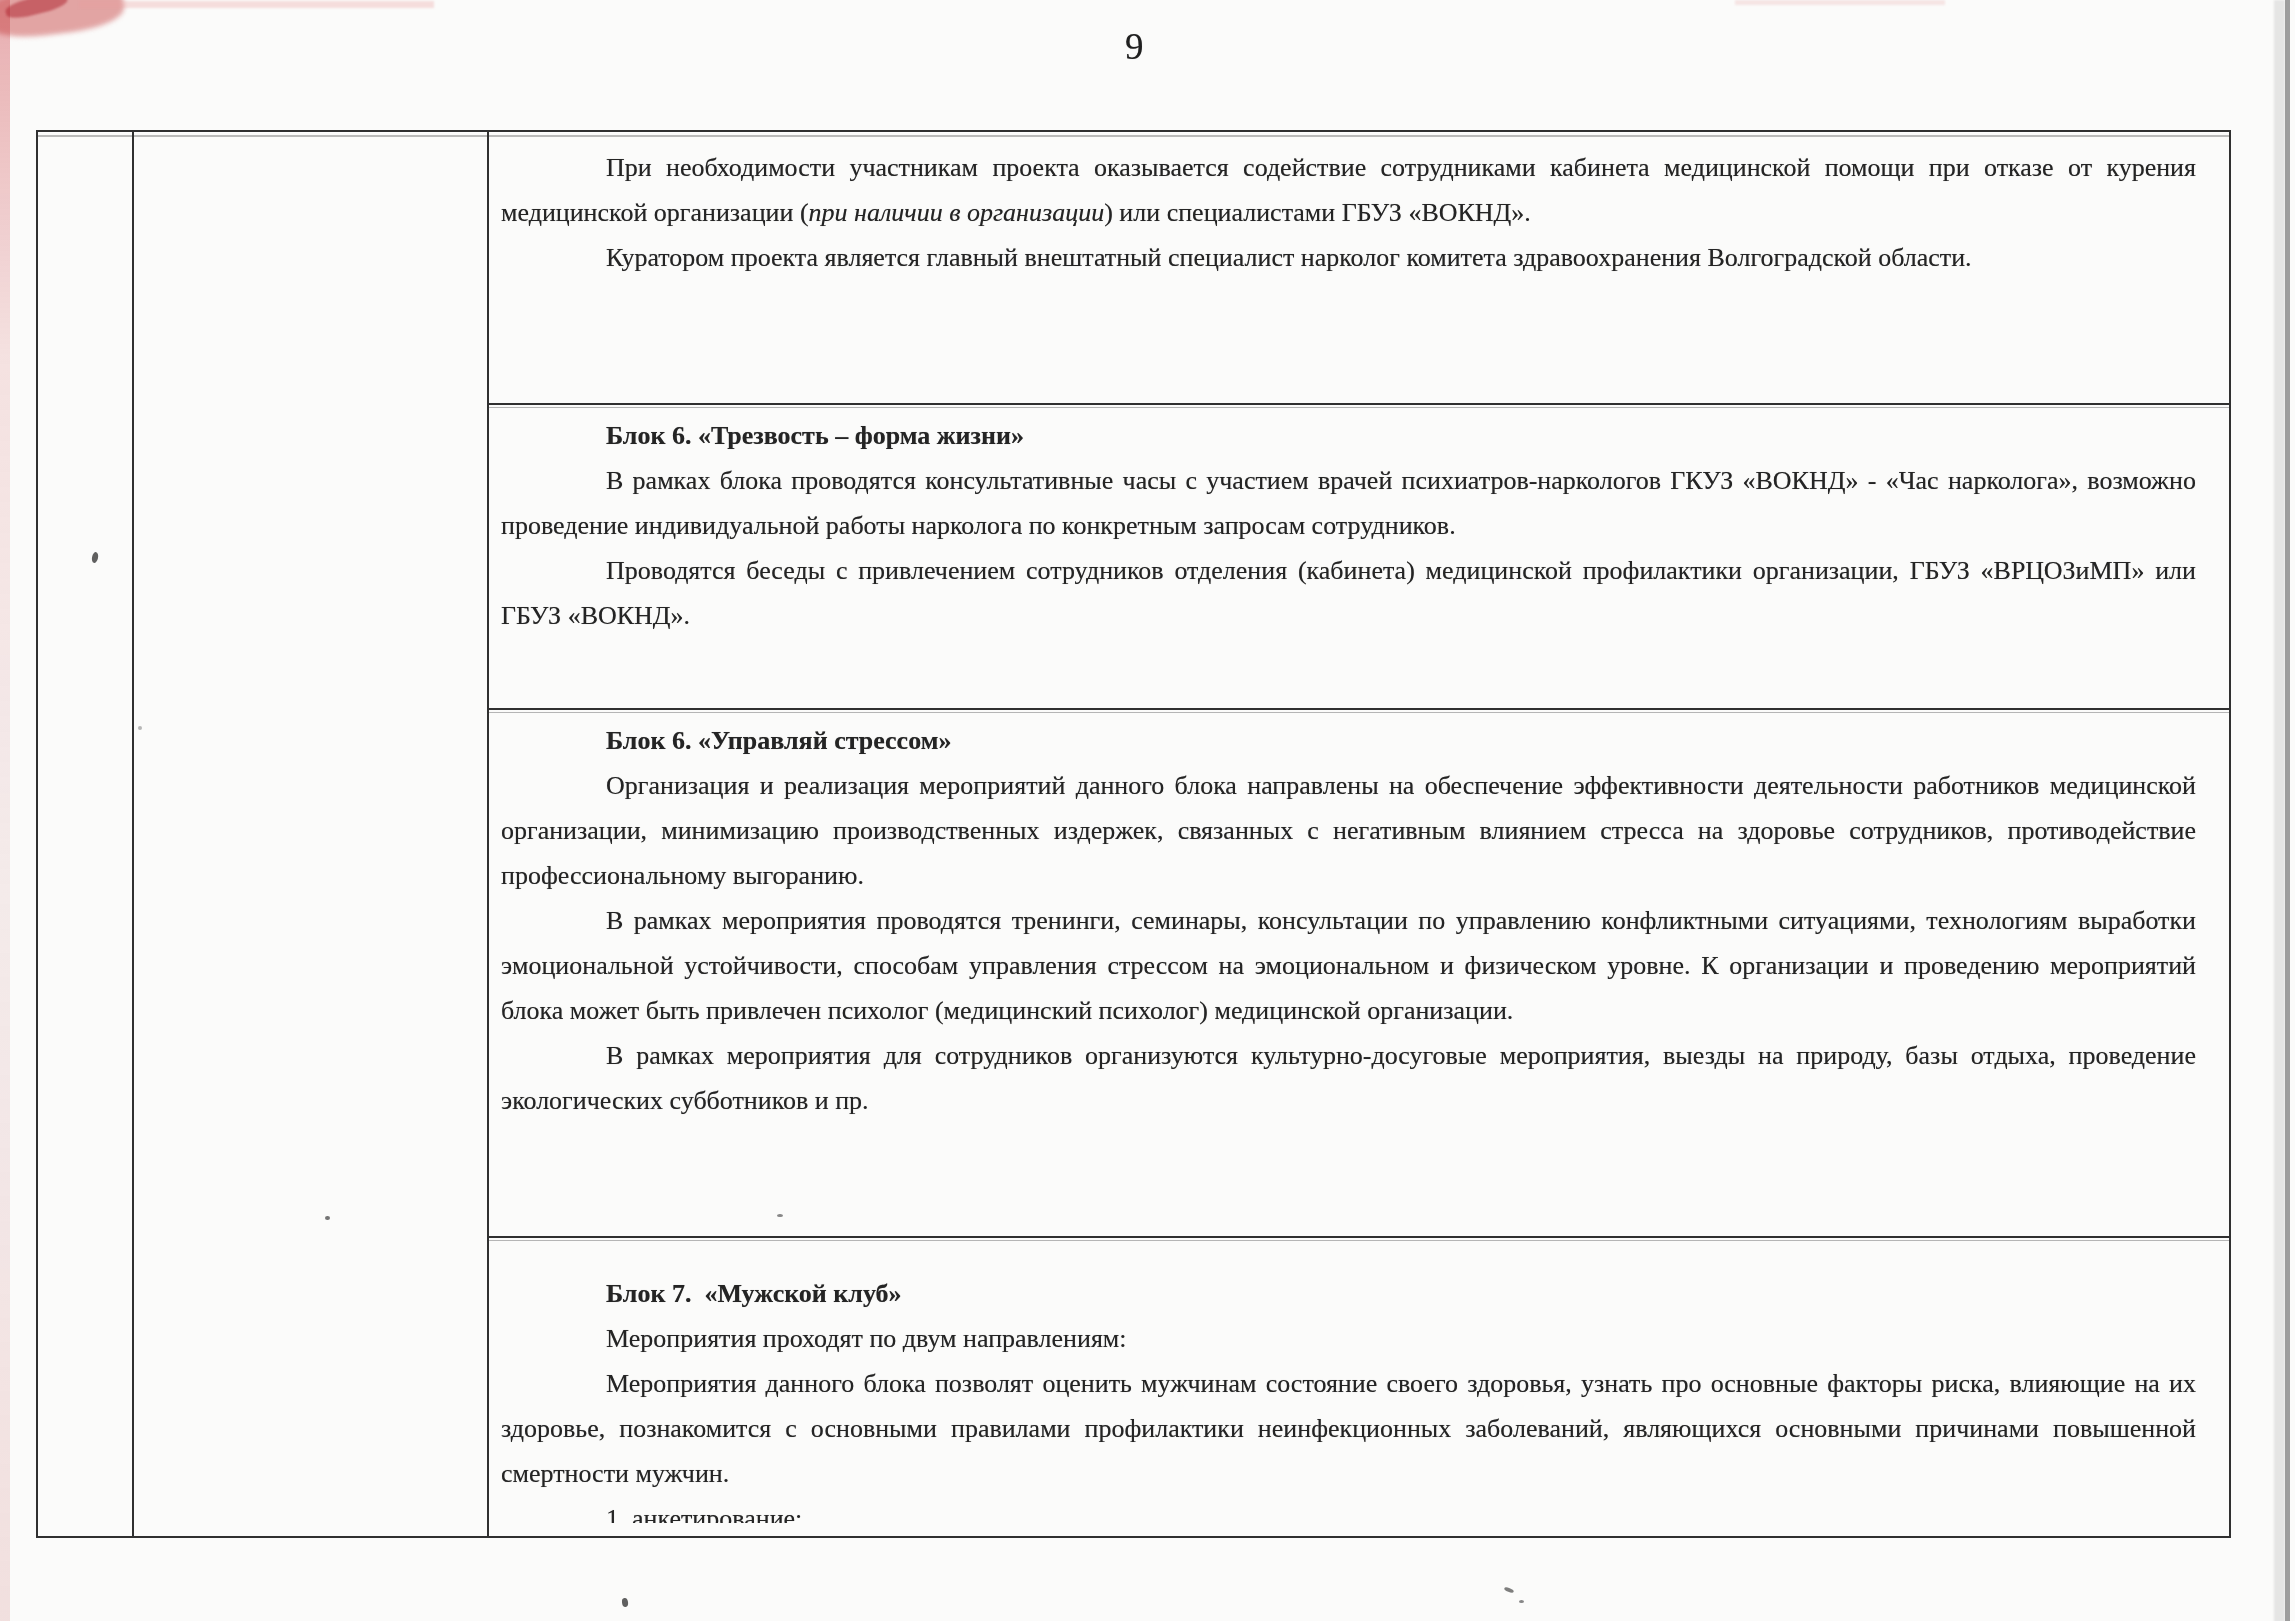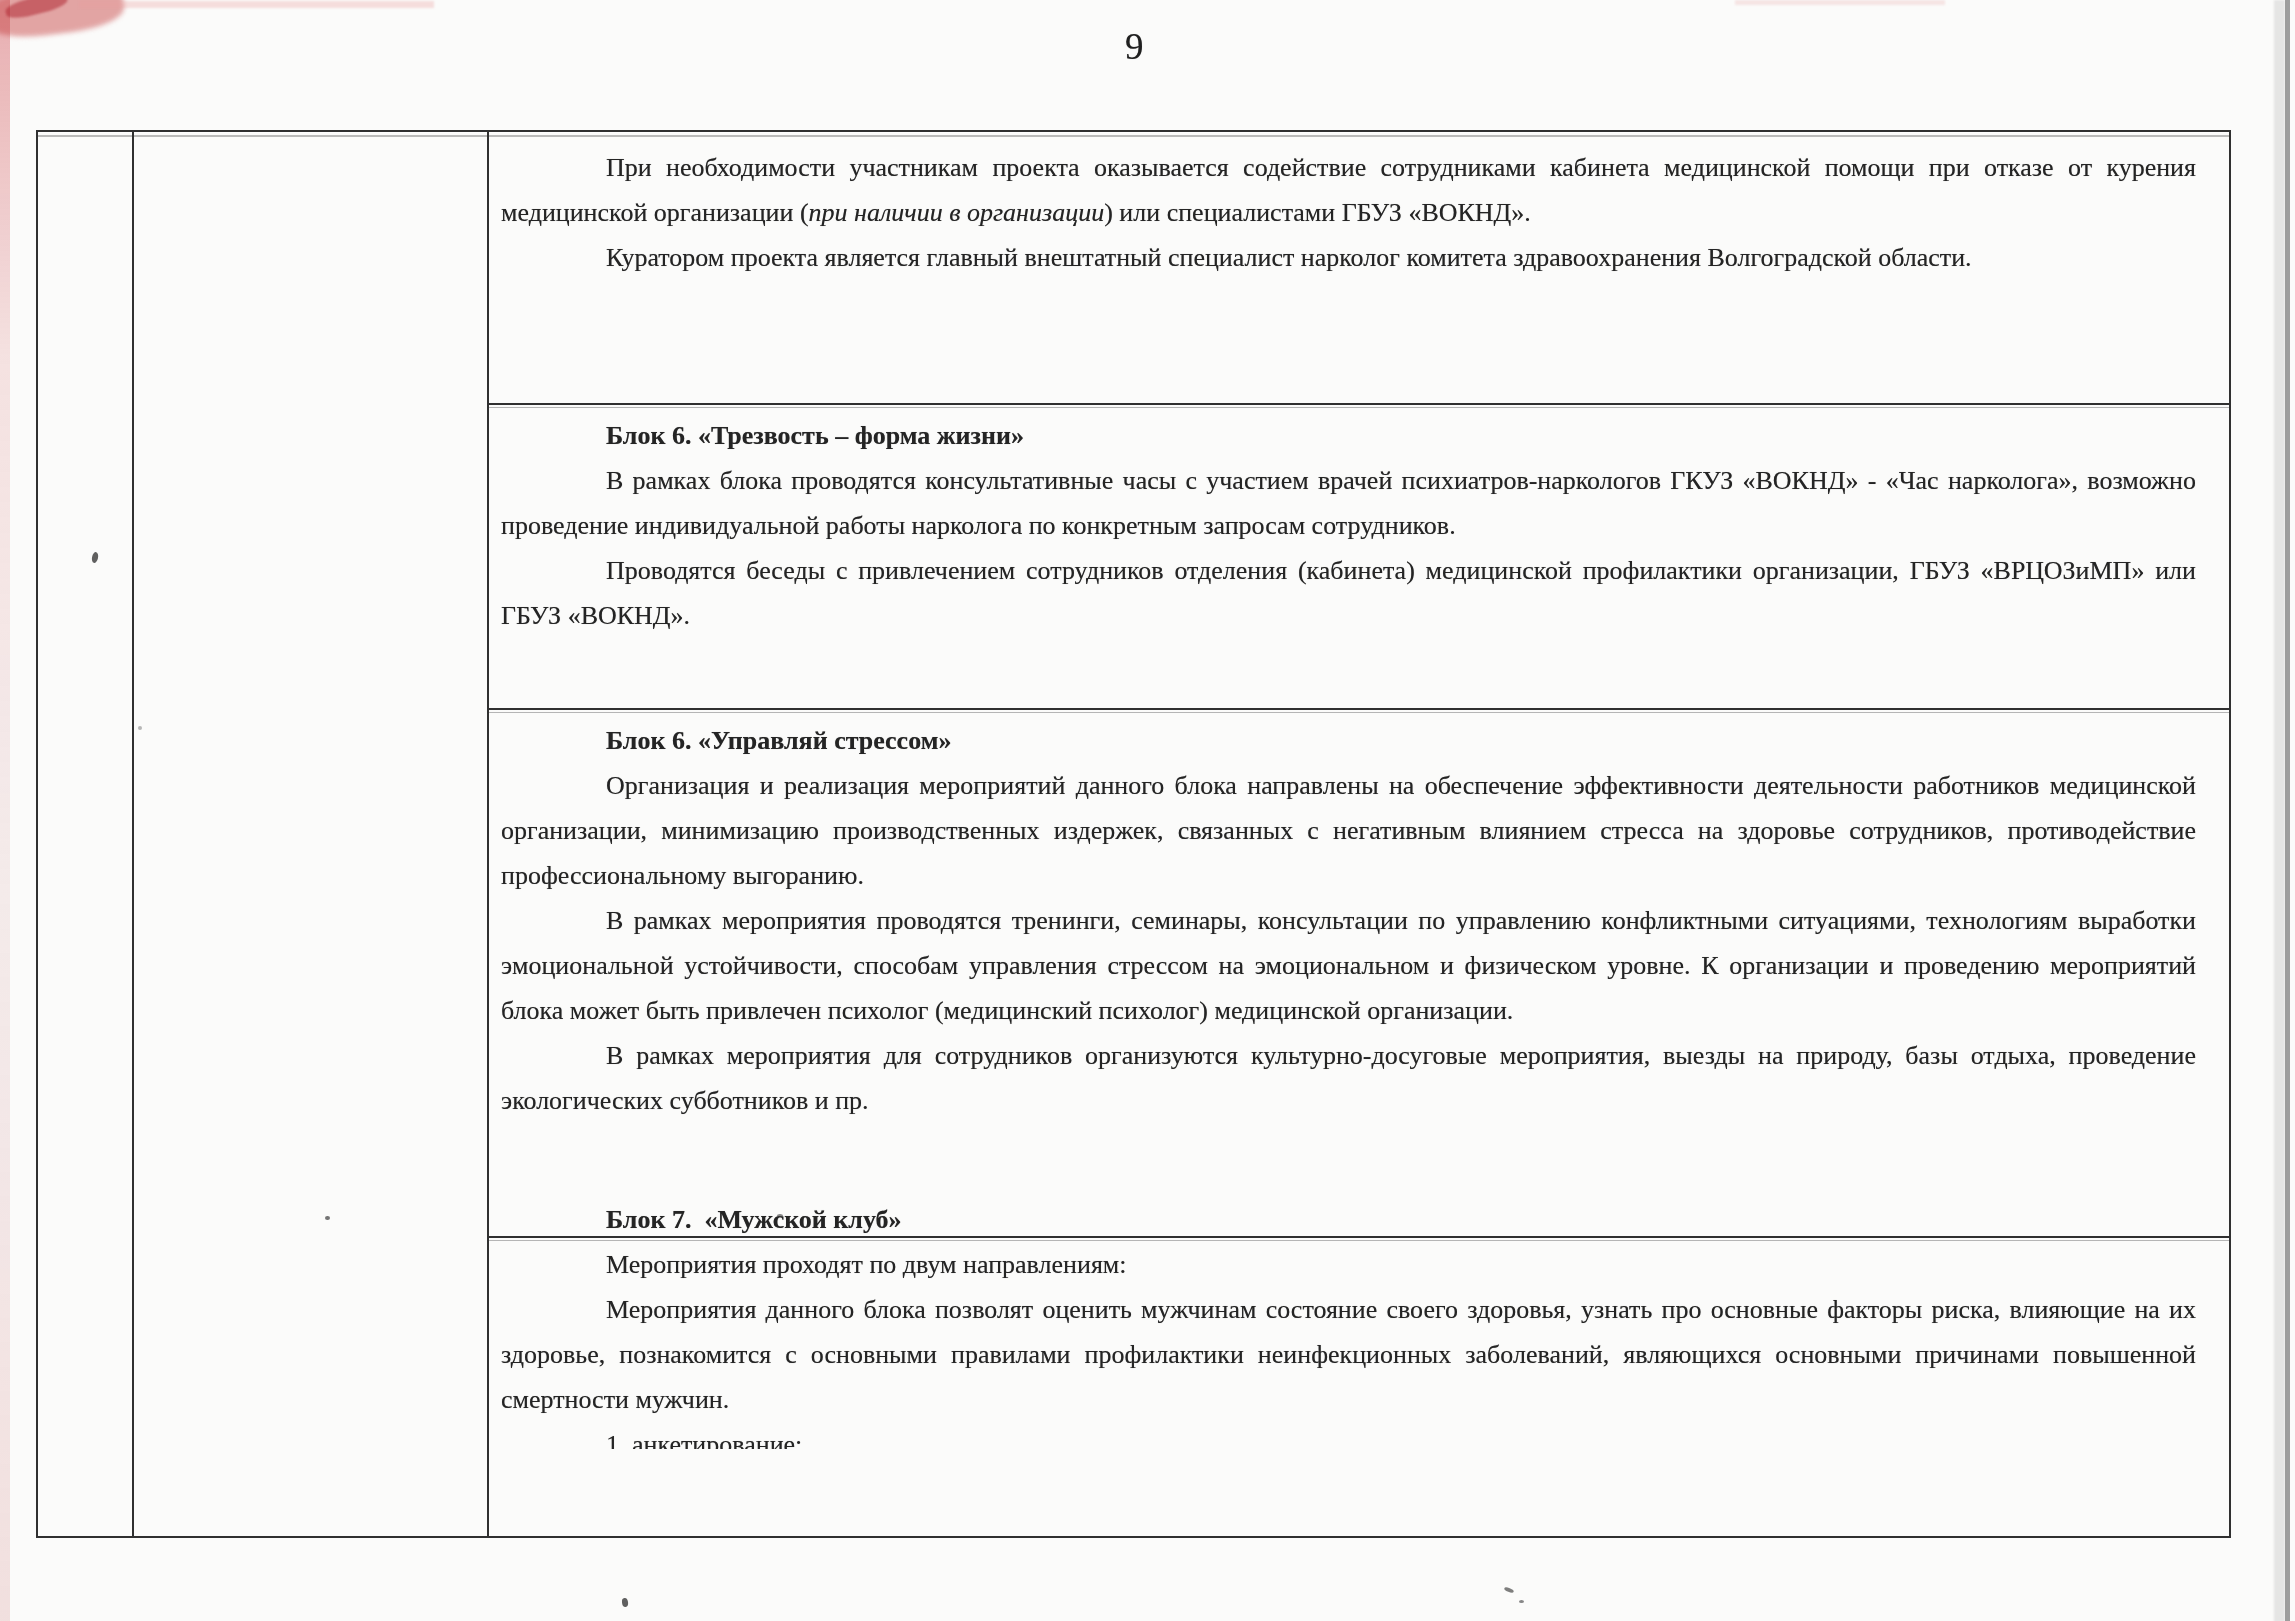--- a/index.html
+++ b/index.html
@@ -163,21 +163,21 @@
           <p class="block-title">Блок 6. «Трезвость – форма жизни»</p>
           <p class="para"><span>В рамках блока проводятся консультативные часы с участием врачей психиатров-наркологов ГКУЗ «ВОКНД» - «Час нарколога», возможно проведение индивидуальной работы нарколога по конкретным запросам сотрудников.</span></p>
           <p class="para"><span>Проводятся беседы с привлечением сотрудников отделения (кабинета) медицинской профилактики организации, ГБУЗ «ВРЦОЗиМП» или ГБУЗ «ВОКНД».</span></p>
         </div>
         <div class="row" style="top: 578px; height: 610px; padding-top: 8px;">
           <p class="block-title">Блок 6. «Управляй стрессом»</p>
           <p class="para"><span>Организация и реализация мероприятий данного блока направлены на обеспечение эффективности деятельности работников медицинской организации, минимизацию производственных издержек, связанных с негативным влиянием стресса на здоровье сотрудников, противодействие профессиональному выгоранию.</span></p>
           <p class="para"><span>В рамках мероприятия проводятся тренинги, семинары, консультации по управлению конфликтными ситуациями, технологиям выработки эмоциональной устойчивости, способам управления стрессом на эмоциональном и физическом уровне. К организации и проведению мероприятий блока может быть привлечен психолог (медицинский психолог) медицинской организации.</span></p>
           <p class="para"><span>В рамках мероприятия для сотрудников организуются культурно-досуговые мероприятия, выезды на природу, базы отдыха, проведение экологических субботников и пр.</span></p>
         </div>
-        <div class="row" style="top: 1044px; height: 273px; padding-top: 21px;">
+        <div class="row" style="top: 1118px; height: 273px; padding-top: 21px;">
           <p class="block-title">Блок 7.  «Мужской клуб»</p>
           <p class="para"><span>Мероприятия проходят по двум направлениям:</span></p>
           <p class="para"><span>Мероприятия данного блока позволят оценить мужчинам состояние своего здоровья, узнать про основные факторы риска, влияющие на их здоровье, познакомится с основными правилами профилактики неинфекционных заболеваний, являющихся основными причинами повышенной смертности мужчин.</span></p>
           <p class="para"><span>1.  анкетирование;</span></p>
         </div>
       </div>
   </div>
 
   <div class="artifact edge-left-pink"></div>
   <div class="artifact corner-red"></div>

